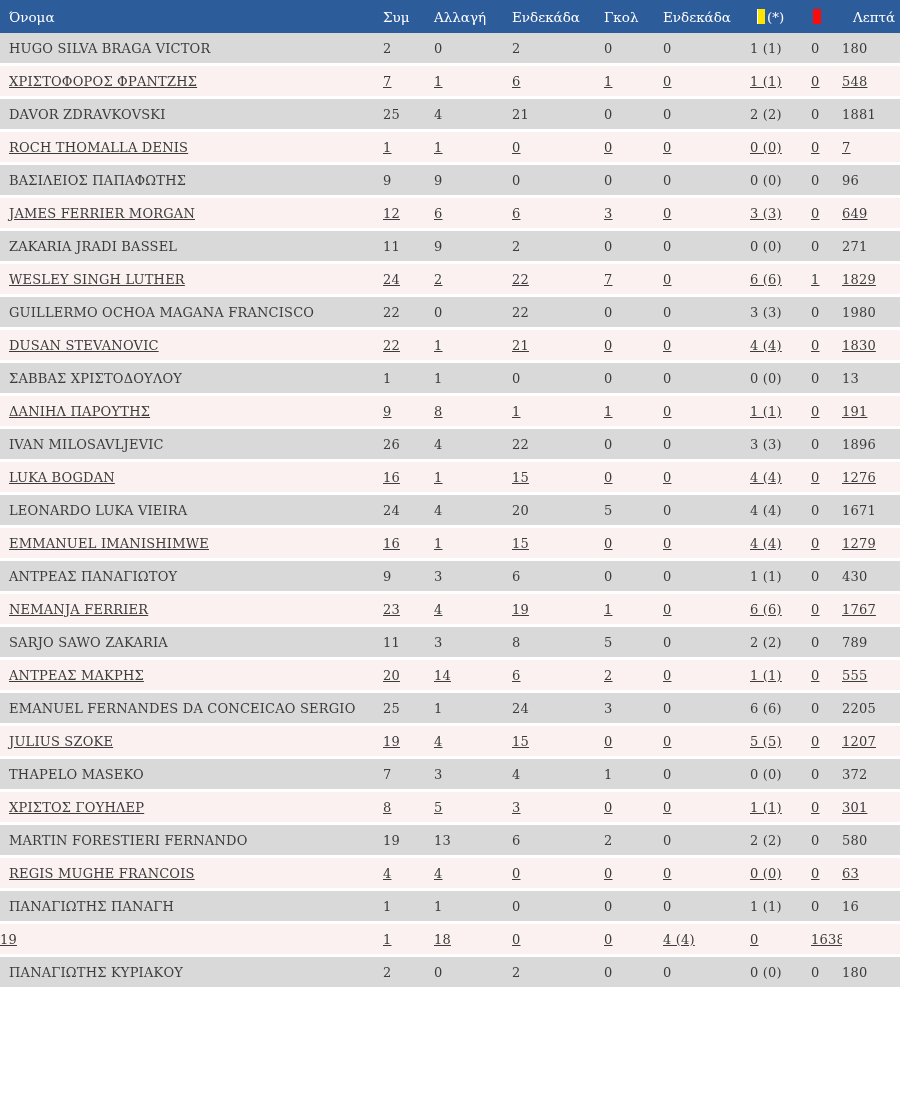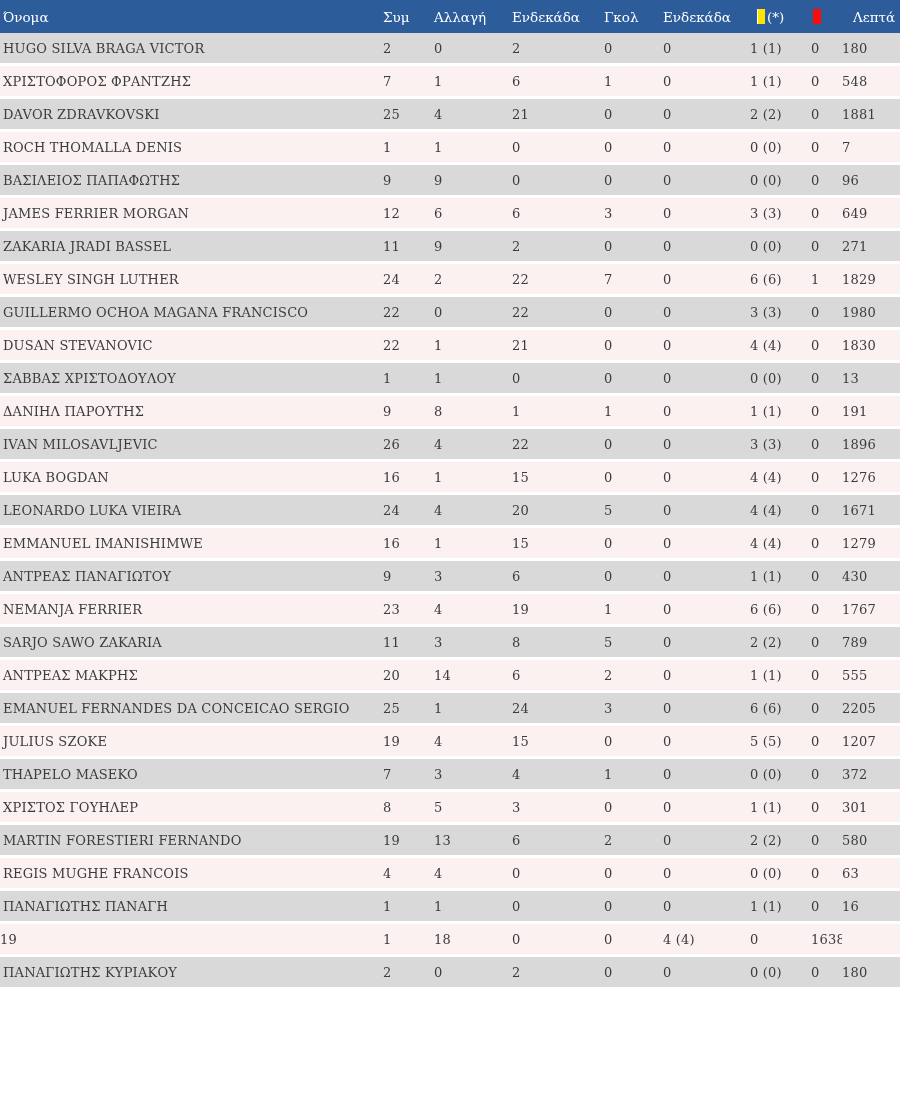--- a/index.html
+++ b/index.html
@@ -16,32 +16,32 @@
     grid-template-columns:383px 51px 78px 92px 59px 87px 61px 31px 58px;
     align-items:center;
   }
   .thead{
     height:33px;
     background:var(--header-bg);
     color:var(--header-text);
     font-size:13.5px;
   }
   .thead .cell{display:flex;align-items:center;}
-  .cell-name{padding-left:3px;}
+  .cell-name{padding-left:9px;}
   .cell-lepta-h{padding-left:11px;}
   .row{
     height:33px;
     border-bottom:3px solid var(--separator);
     color:var(--row-text);
     font-size:13px;
     letter-spacing:.2px;
     cursor:default;
   }
   .row.gray{background:var(--row-gray);}
-  .row.pink{background:var(--row-pink);}
+  .row.pink{background:var(--row-pink);text-decoration:underline;}
   .row .cell{white-space:nowrap;overflow:hidden;}
   .card{
     display:inline-block;width:8px;height:15px;flex:0 0 8px;
   }
   .card.yellow{background:var(--yellow-card);border-left:1px solid #fff;margin-left:7px;margin-right:2px;}
   .card.red{background:var(--red-card);margin-left:2px;}
 </style>
 </head>
 <body>
 

